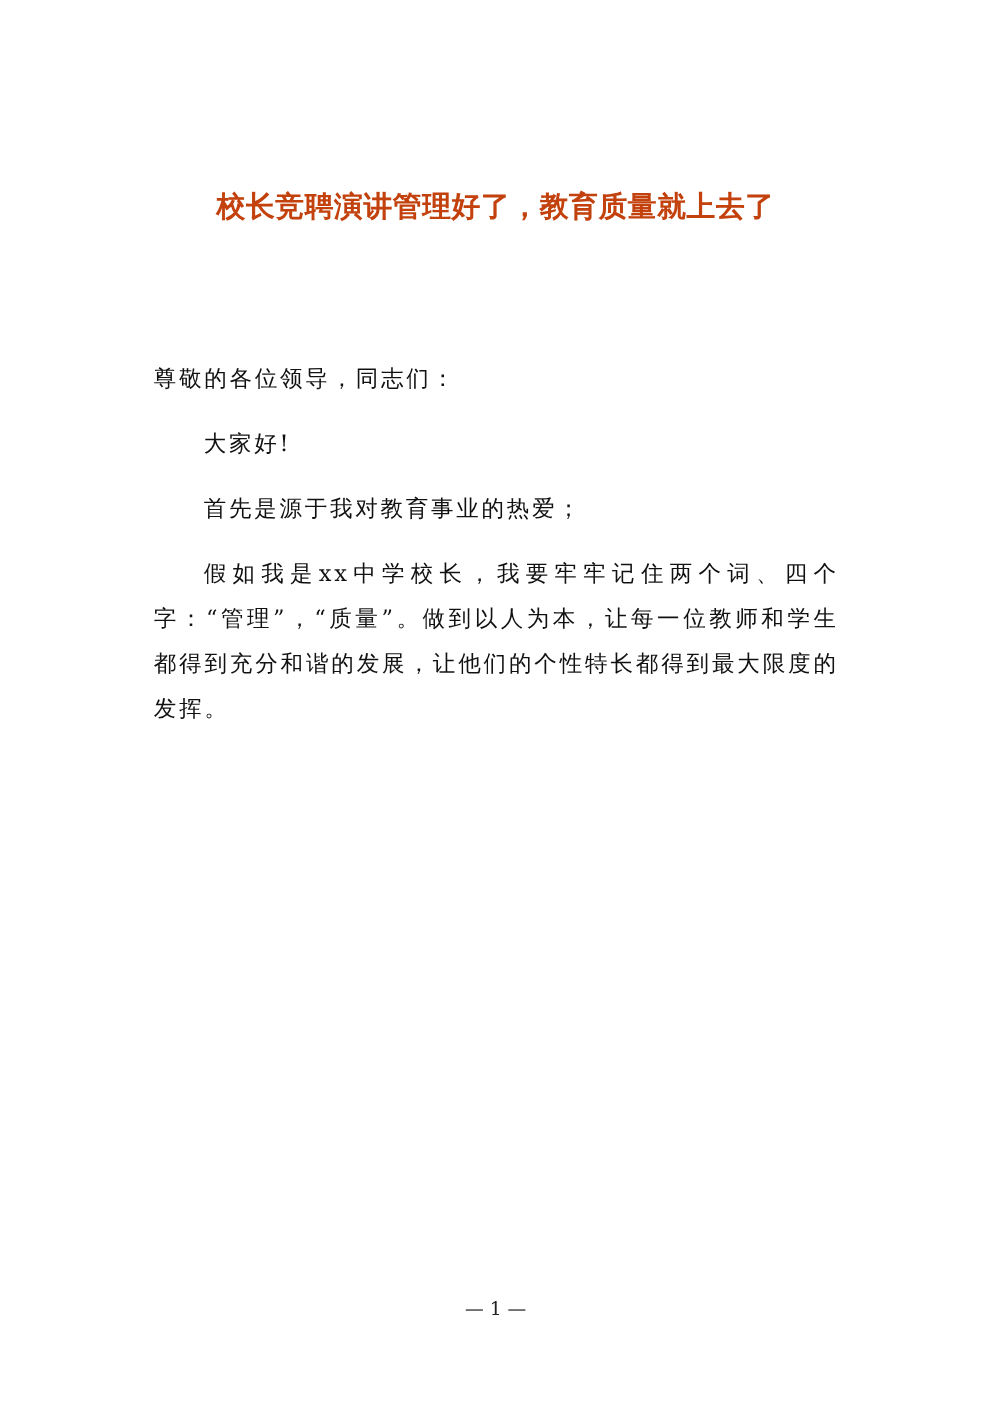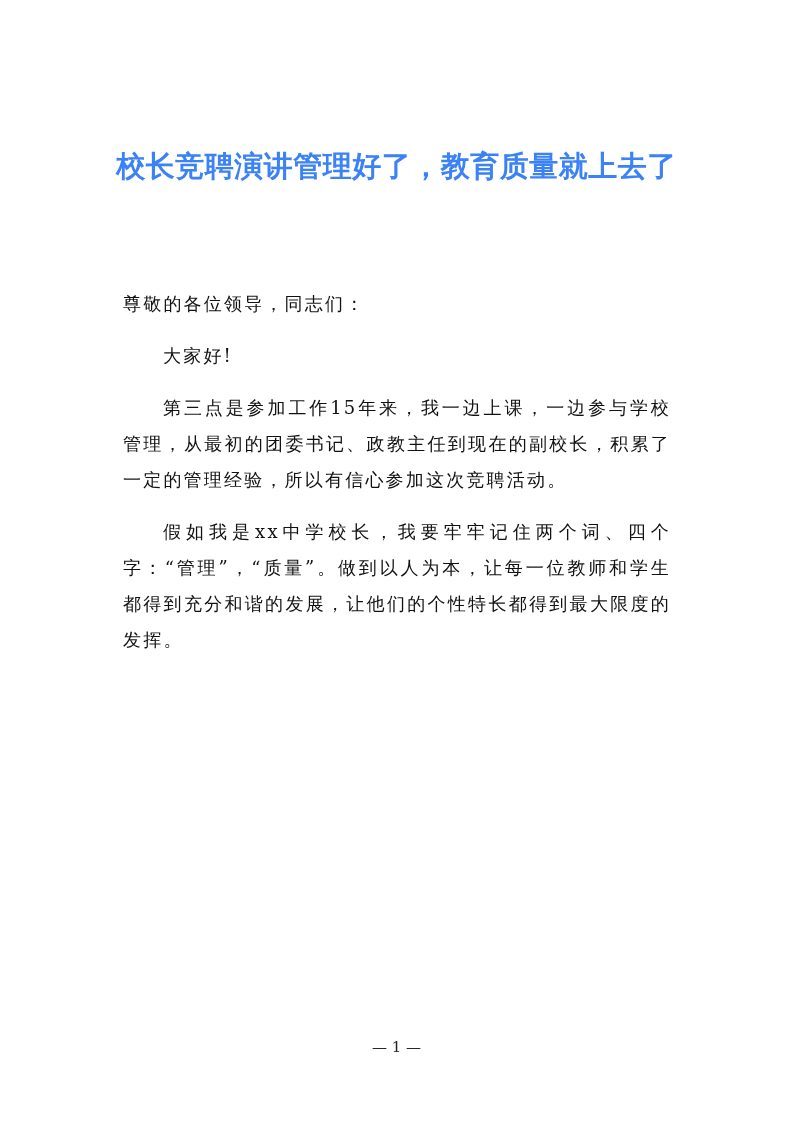--- a/index.html
+++ b/index.html
@@ -1,32 +1,32 @@
 <!DOCTYPE html>
 <html><head>
   <meta charset="utf-8">
   <style>
     html, body { margin: 0; padding: 0; background: #ffffff; }
     body { width: 793px; height: 1122px; position: relative; overflow: hidden;
            font-family: "DejaVu Serif", "Liberation Serif", serif; color: #111; }
     .title { position: absolute; left: 100px; top: 146px; width: 593px; text-align: center;
              font-family: "DejaVu Sans", "Liberation Sans", sans-serif; font-weight: bold;
-             font-size: 29px; line-height: 40px; letter-spacing: 0.5px; color: #3b82f6; }
+             font-size: 23px; line-height: 40px; letter-spacing: 0.5px; color: #c2410c; }
     .body { position: absolute; left: 107px; top: 270px; width: 580px;
             font-size: 18px; line-height: 36px; letter-spacing: 2.2px; }
     .body p { margin: 16px; text-align: justify; text-justify: inter-character; }
     .indent { text-indent: 40px; }
     .footer { position: absolute; left: 0; width: 793px; top: 1038px; text-align: center;
               font-size: 15px; color: #222; }
   </style>
 </head>
 <body>
 
 <div class="title">校长竞聘演讲管理好了，教育质量就上去了</div>
 
 <div class="body">
   <p>尊敬的各位领导，同志们：</p>
   <p class="indent">大家好!</p>
-  <p class="indent">第三点是参加工作15年来，我一边上课，一边参与学校管理，从最初的团委书记、政教主任到现在的副校长，积累了一定的管理经验，所以有信心参加这次竞聘活动。</p>
+  <p class="indent">首先是源于我对教育事业的热爱；</p>
   <p class="indent">假如我是xx中学校长，我要牢牢记住两个词、四个字：“管理”，“质量”。做到以人为本，让每一位教师和学生都得到充分和谐的发展，让他们的个性特长都得到最大限度的发挥。</p>
 </div>
 
 <div class="footer">— 1 —</div>
 
 </body></html>

